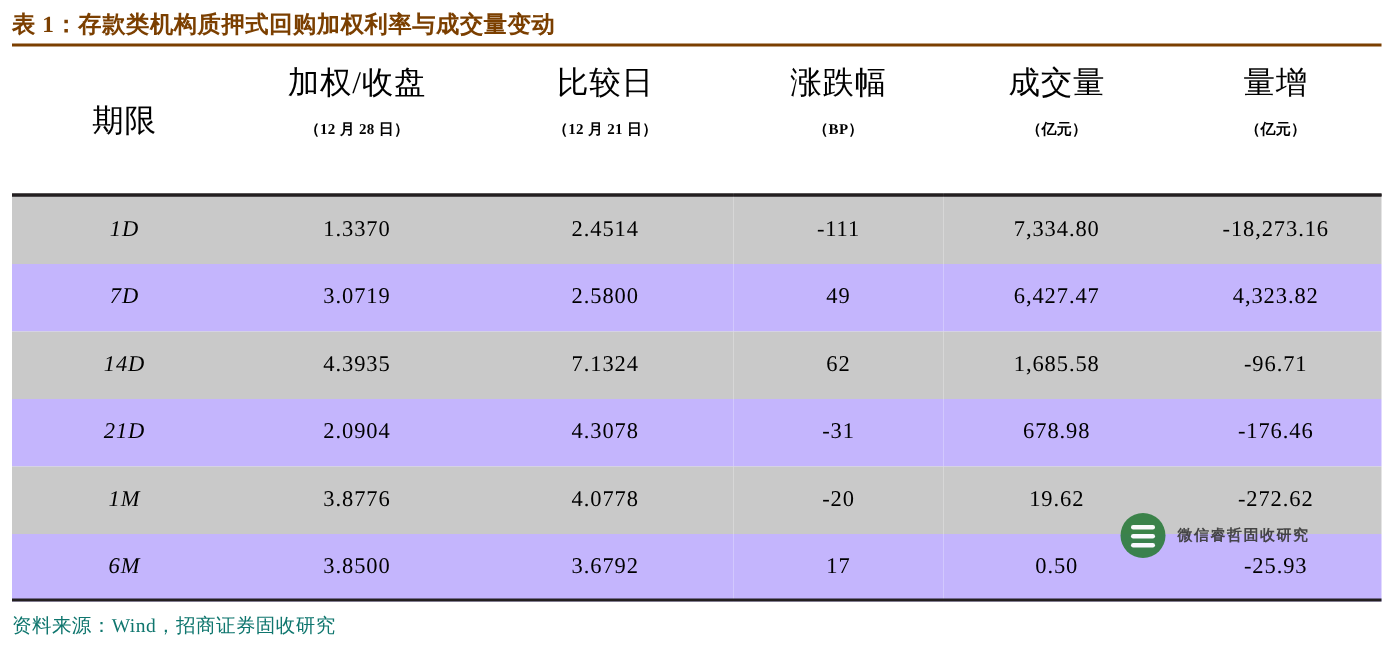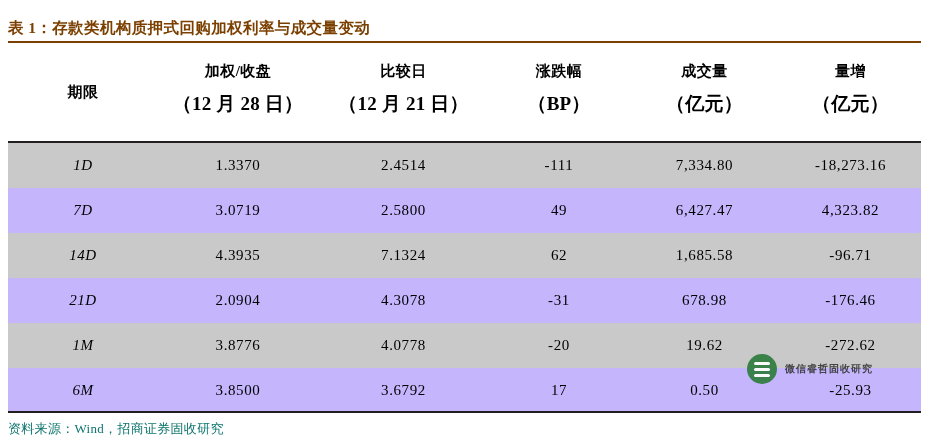--- a/index.html
+++ b/index.html
@@ -11,21 +11,20 @@
     height: 448px;
     background: #ffffff;
     font-family: "Liberation Serif", serif;
     overflow: hidden;
   }
   .page {
     position: relative;
     width: 931px;
     height: 387px;
     box-sizing: border-box;
-    margin-top: 12px;
   }
 
   
   .title-bar {
     position: absolute;
     left: 8px;
     top: 6px;
     width: 915px;
     display: flex;
     align-items: baseline;
@@ -72,30 +71,30 @@
     text-align: center;
     vertical-align: middle;
     font-size: 15px;
     color: #000;
     font-family: "Liberation Serif", serif;
   }
 
   
   .hdr-row1 th {
     height: 38px;
-    font-weight: bold;
-    font-size: 15px;
+    font-weight: normal;
+    font-size: 21px;
     letter-spacing: 0.5px;
     vertical-align: bottom;
     padding-bottom: 2px;
   }
   .hdr-row2 th {
     height: 50px;
     font-weight: bold;
-    font-size: 19px;
+    font-size: 10px;
     letter-spacing: 0.2px;
     vertical-align: top;
     padding-top: 8px;
   }
   .hdr-period {
     font-weight: bold;
     font-size: 15.5px;
     letter-spacing: 0.5px;
     vertical-align: middle !important;
     padding: 0 !important;

